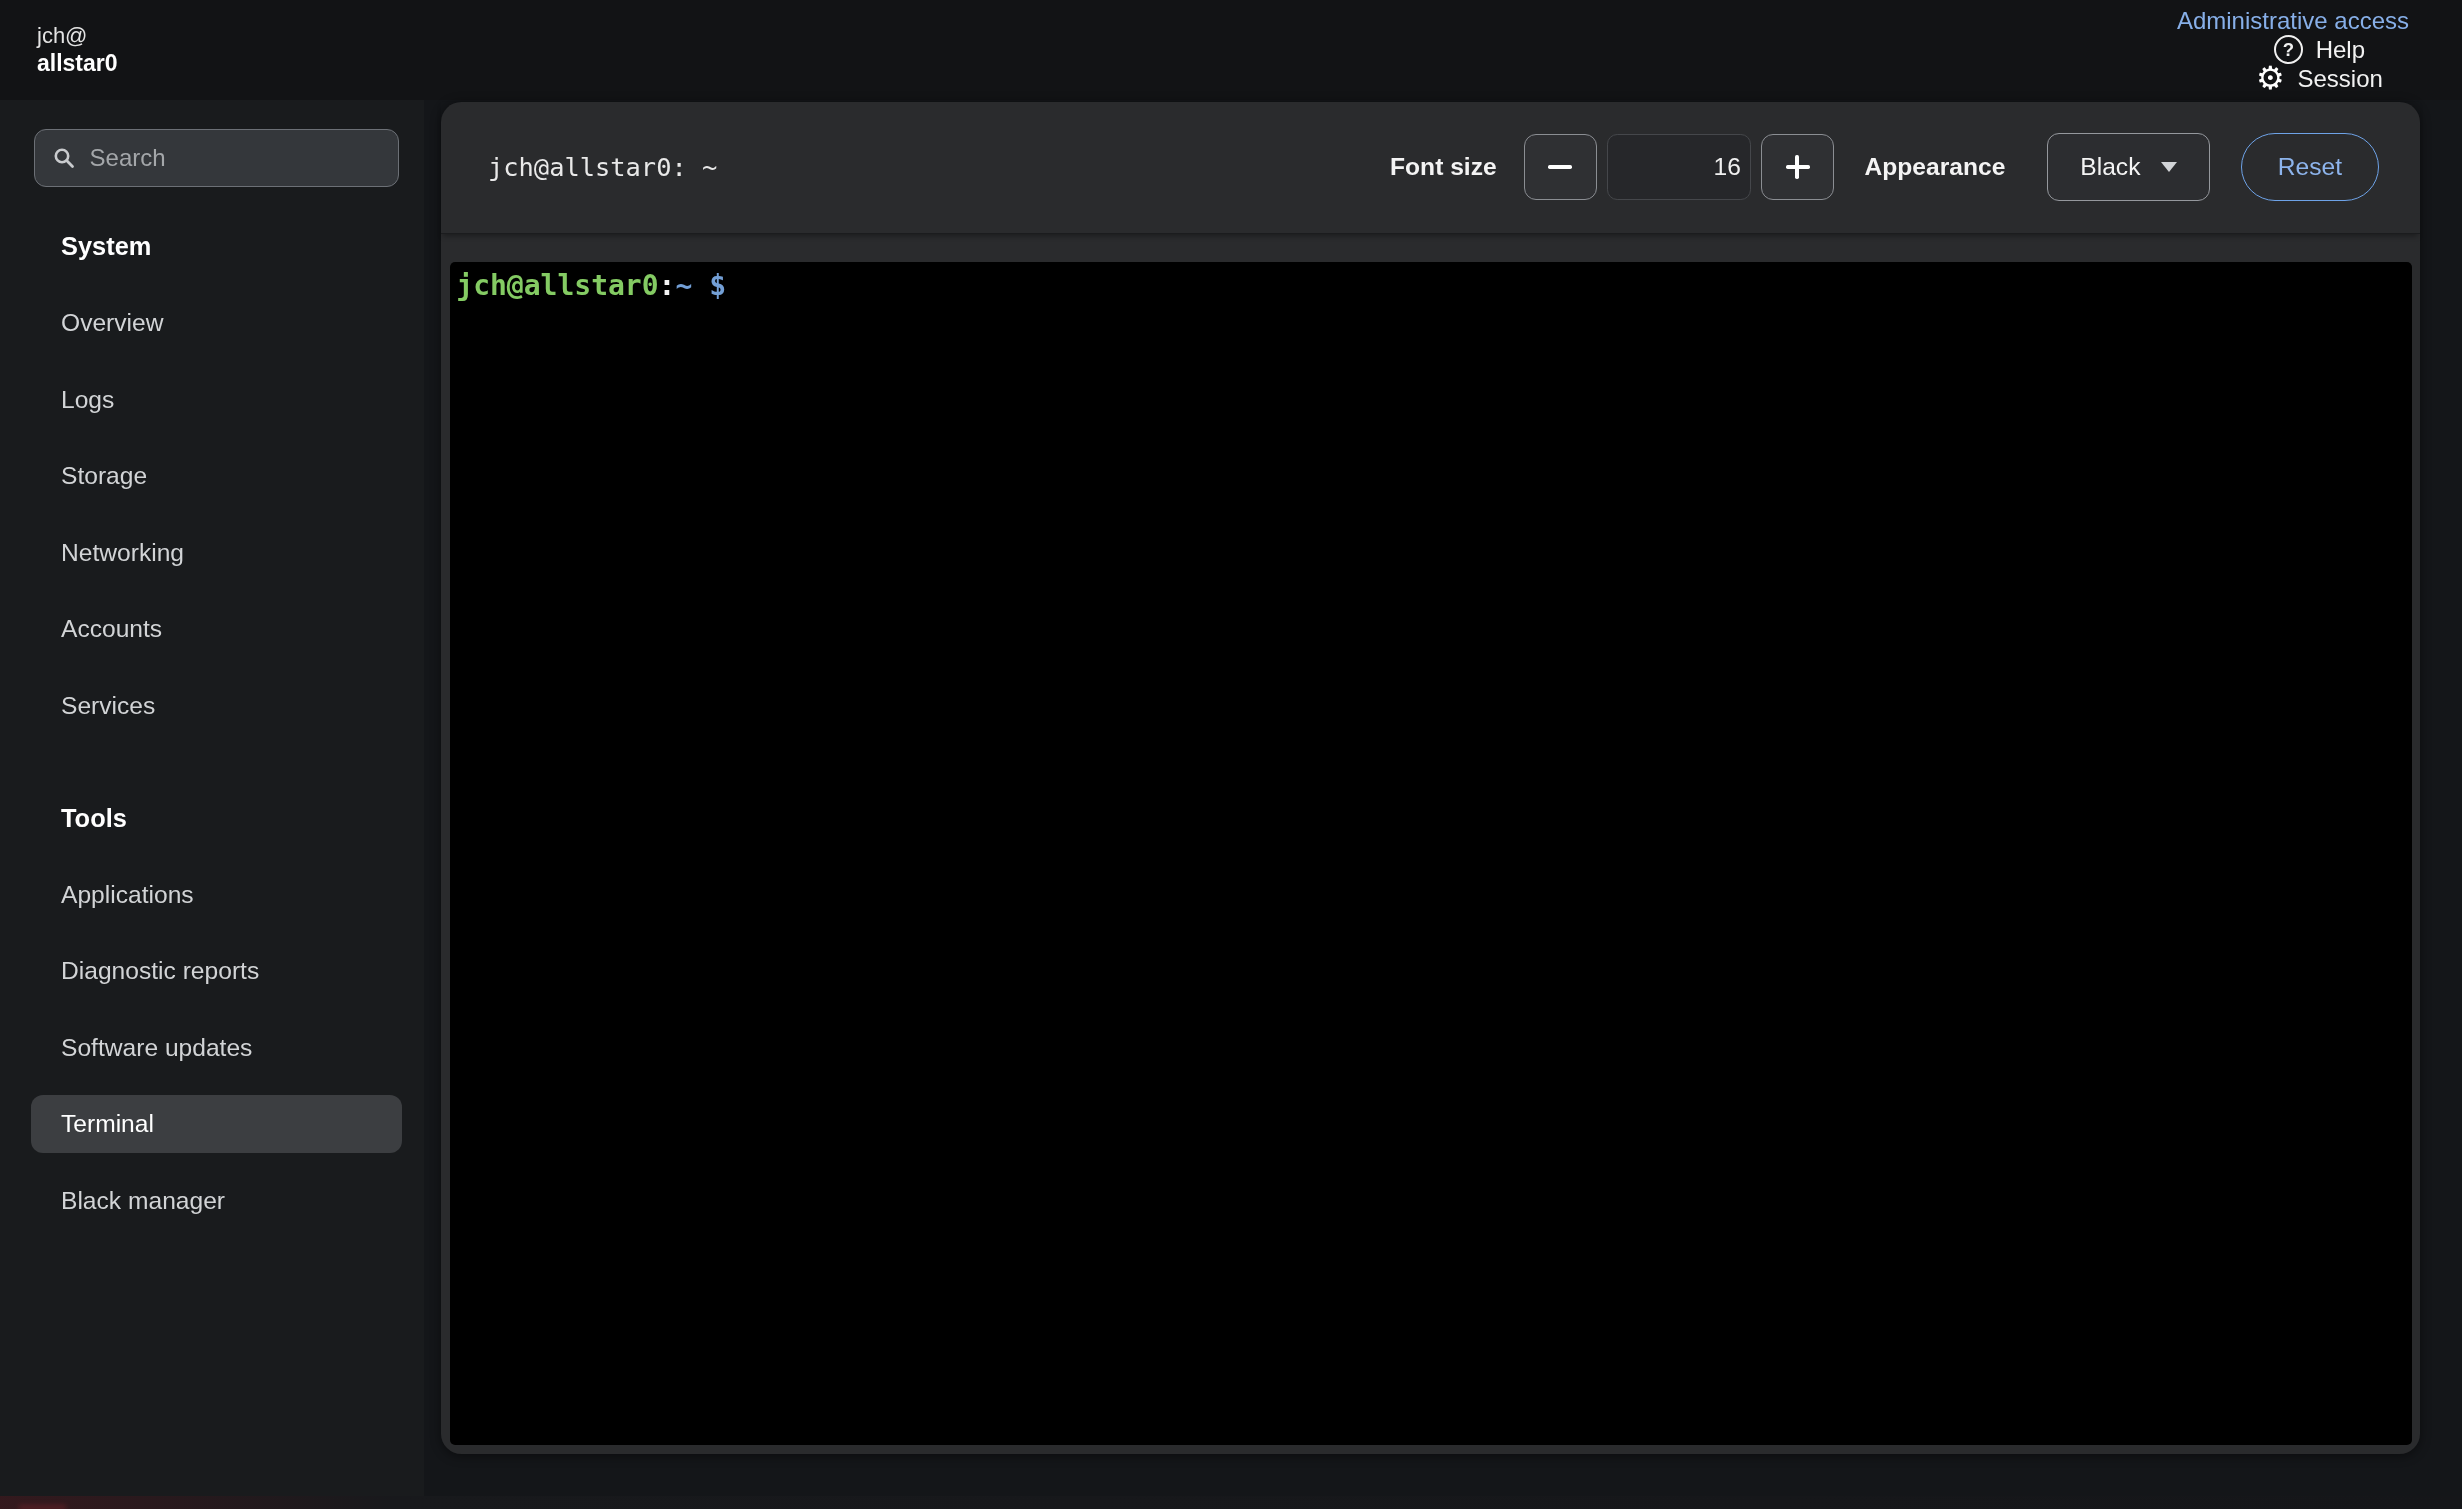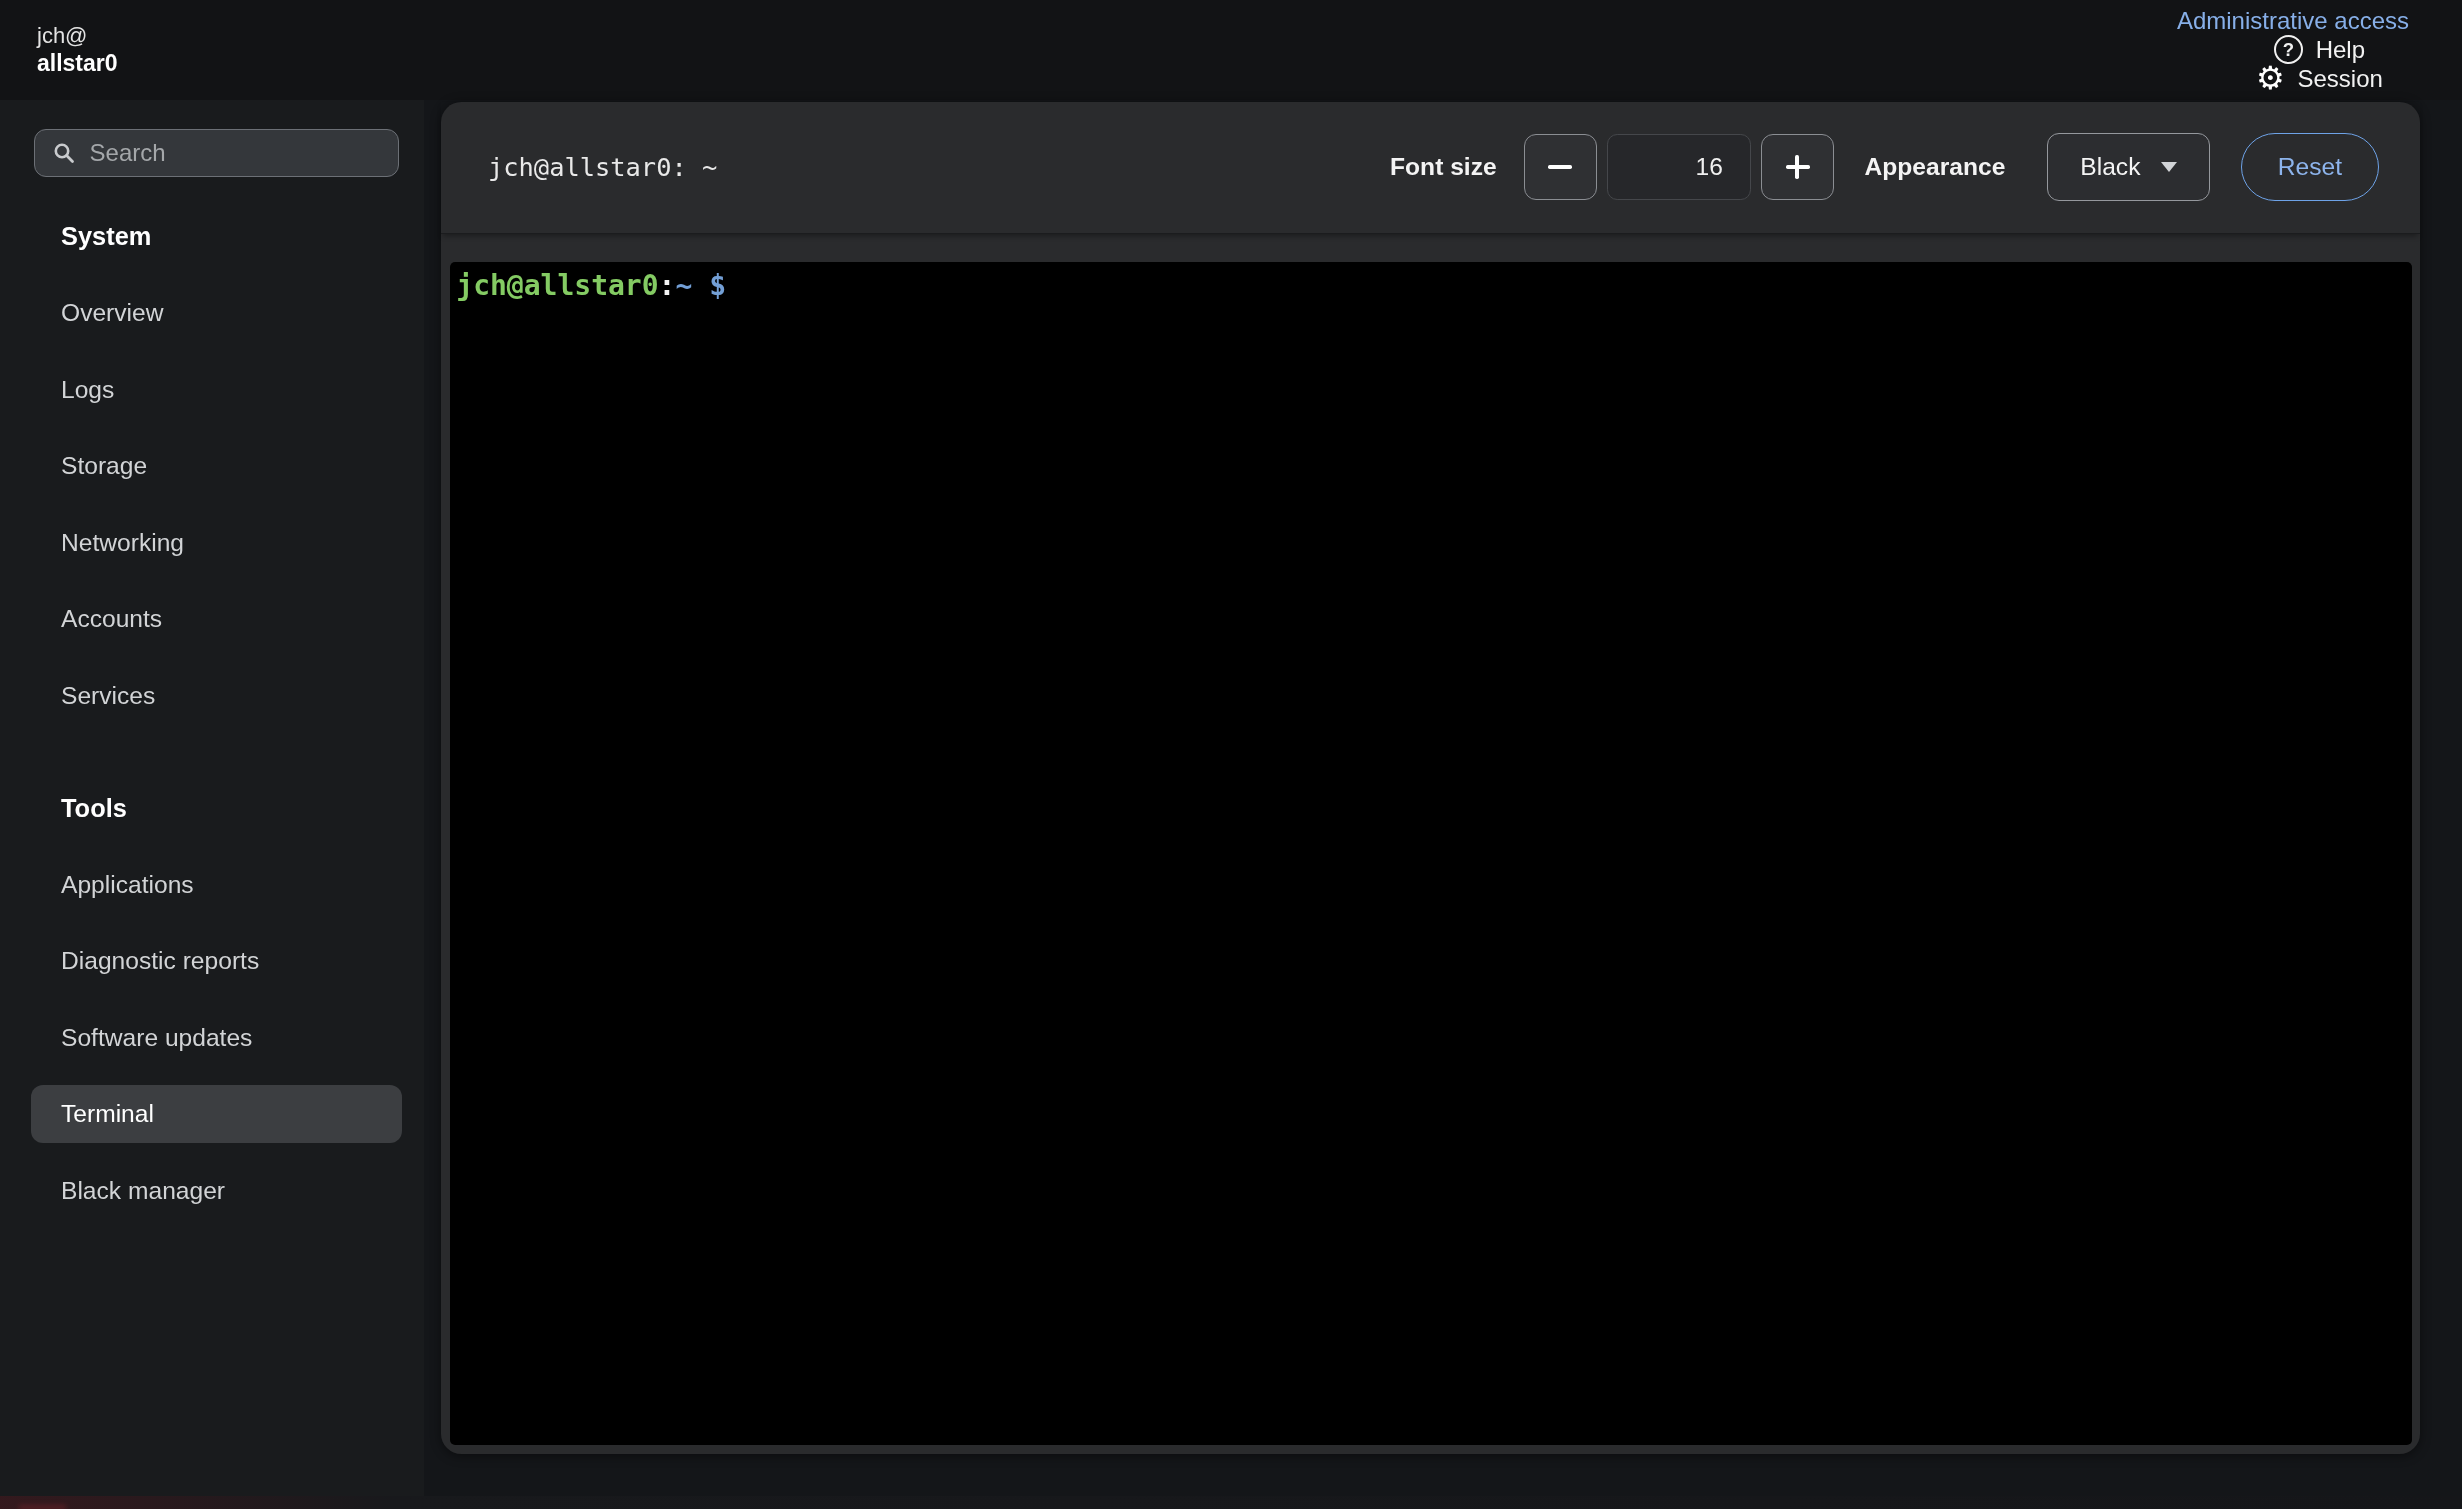--- a/index.html
+++ b/index.html
@@ -29,21 +29,21 @@
     font-size:18.6px; font-weight:bold; color:#f0f0f0;
   }
   .gear-icon { font-size:32px; color:#ffffff; line-height:29px; }
 
   
   .sidebar {
     position:absolute; left:0; top:100px; bottom:0; width:424px;
     background:#191b1d;
   }
   .searchbox {
-    margin:29px 25.4px 0 34px; height:48px;
+    margin:29px 25.4px 0 34px; height:58px;
     background:#34373b; border:1.7px solid #6c7076; border-radius:12px;
     display:flex; align-items:center; padding:0 17px; gap:13.6px;
   }
   .searchbox svg { flex:none; }
   .searchbox input {
     flex:1; background:transparent; border:none; outline:none;
     font-family:"Liberation Sans", sans-serif;
     font-size:24px; color:#e8e8e8;
   }
   .searchbox input::placeholder { color:#a4a7aa; opacity:1; }
@@ -102,21 +102,21 @@
   .plus-icon { position:relative; display:block; width:24px; height:24px; }
   .plus-icon::before, .plus-icon::after {
     content:""; position:absolute; background:#ffffff; border-radius:1.7px;
   }
   .plus-icon::before { left:0; top:9.7px; width:24px; height:4.2px; }
   .plus-icon::after { left:9.7px; top:0; width:4.2px; height:24px; }
   .fs-input {
     width:144px; height:66px; margin:0 10.2px;
     background:#26272a; border:1.7px solid #45474b; border-radius:10.2px;
     font-family:"Liberation Sans", sans-serif;
-    font-size:24.6px; color:#f0f0f0; text-align:right; padding-right:27px;
+    font-size:24.6px; color:#f0f0f0; text-align:right; padding-right:9px;
     outline:none;
   }
   .dropdown {
     height:68px; padding:0 32px;
     background:#2c2d30; border:1.7px solid #95989d; border-radius:12px;
     display:flex; align-items:center; gap:20.3px;
     font-family:"Liberation Sans", sans-serif;
     font-size:24.6px; color:#f4f4f4; cursor:pointer;
   }
   .caret {

